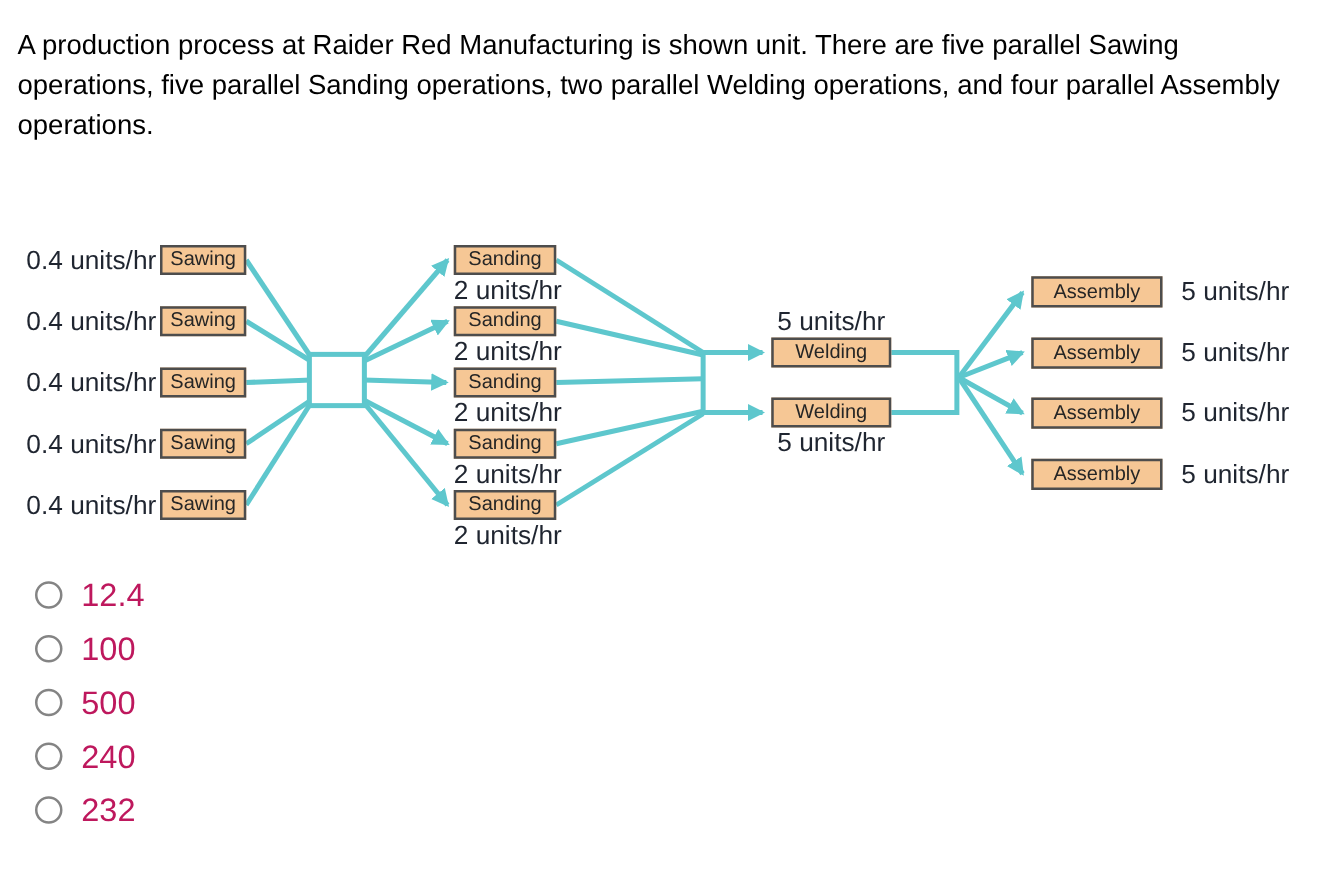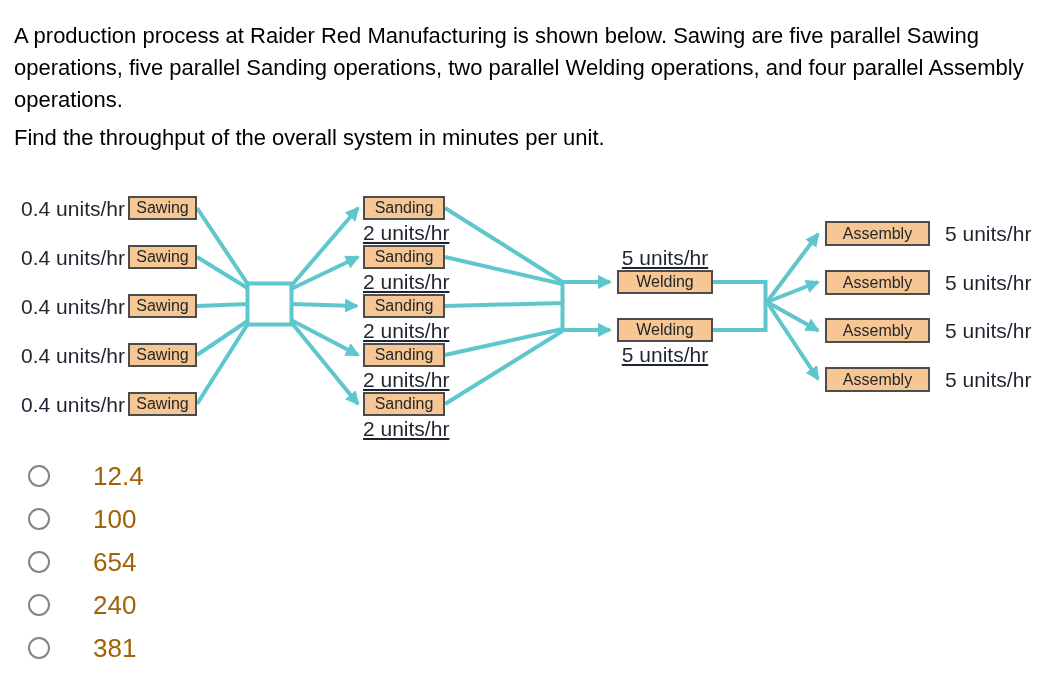--- a/index.html
+++ b/index.html
@@ -18,35 +18,34 @@
   svg.arrows .jx{stroke:var(--arrow);stroke-width:4;fill:#ffffff;}
   svg.arrows .mk{fill:var(--arrow);}
   .pbox{
     position:absolute;box-sizing:border-box;z-index:2;
     background:var(--box-fill);border:2px solid var(--box-border);
     display:flex;align-items:center;justify-content:center;
     font-size:16px;color:#262626;text-align:center;
   }
   .rate{position:absolute;z-index:2;font-size:21px;line-height:17px;color:var(--dtext);white-space:nowrap;}
   .rate.r-right{text-align:right;}
-  .rate.r-center{text-align:center;text-decoration:underline;}
+  .rate.r-center{text-align:center;}
   
   .options{position:absolute;left:28px;top:465px;}
   .option{display:flex;align-items:center;height:22px;margin-bottom:21px;cursor:pointer;}
   .radio{box-sizing:border-box;width:22px;height:22px;border:2px solid #848484;border-radius:50%;background:#fff;flex:0 0 auto;}
-  .option-label{margin-left:43px;font-size:26px;line-height:26px;color:#a16207;}
+  .option-label{margin-left:15px;font-size:26px;line-height:26px;color:#be185d;}
 </style>
 </head>
 <body>
 
 <div class="page" style="--arrow: #5ec7cd; --box-fill: #f6c795; --box-border: #4d4d4d; --dtext: #1f2530;">
 
   <div class="qtext">
-    <p>A production process at Raider Red Manufacturing is shown below. Sawing are five parallel Sawing operations, five parallel Sanding operations, two parallel Welding operations, and four parallel Assembly operations.</p>
-    <p class="prompt">Find the throughput of the overall system in minutes per unit.</p>
+    <p>A production process at Raider Red Manufacturing is shown unit. There are five parallel Sawing operations, five parallel Sanding operations, two parallel Welding operations, and four parallel Assembly operations.</p>
   </div>
 
   <svg class="arrows" width="1062" height="698" viewBox="0 0 1062 698">
     <defs>
       <marker id="ah" markerUnits="userSpaceOnUse" markerWidth="16" markerHeight="15" refX="12" refY="7" orient="auto">
         <path class="mk" d="M0,0 L14,7 L0,14 Z"></path>
       </marker>
     </defs>
 
     <g>
@@ -131,25 +130,25 @@
     <label class="option">
       <span class="radio"></span>
       <span class="option-label">12.4</span>
     </label>
     <label class="option">
       <span class="radio"></span>
       <span class="option-label">100</span>
     </label>
     <label class="option">
       <span class="radio"></span>
-      <span class="option-label">654</span>
+      <span class="option-label">500</span>
     </label>
     <label class="option">
       <span class="radio"></span>
       <span class="option-label">240</span>
     </label>
     <label class="option">
       <span class="radio"></span>
-      <span class="option-label">381</span>
+      <span class="option-label">232</span>
     </label>
   </div>
 
 </div>
 
 </body></html>

